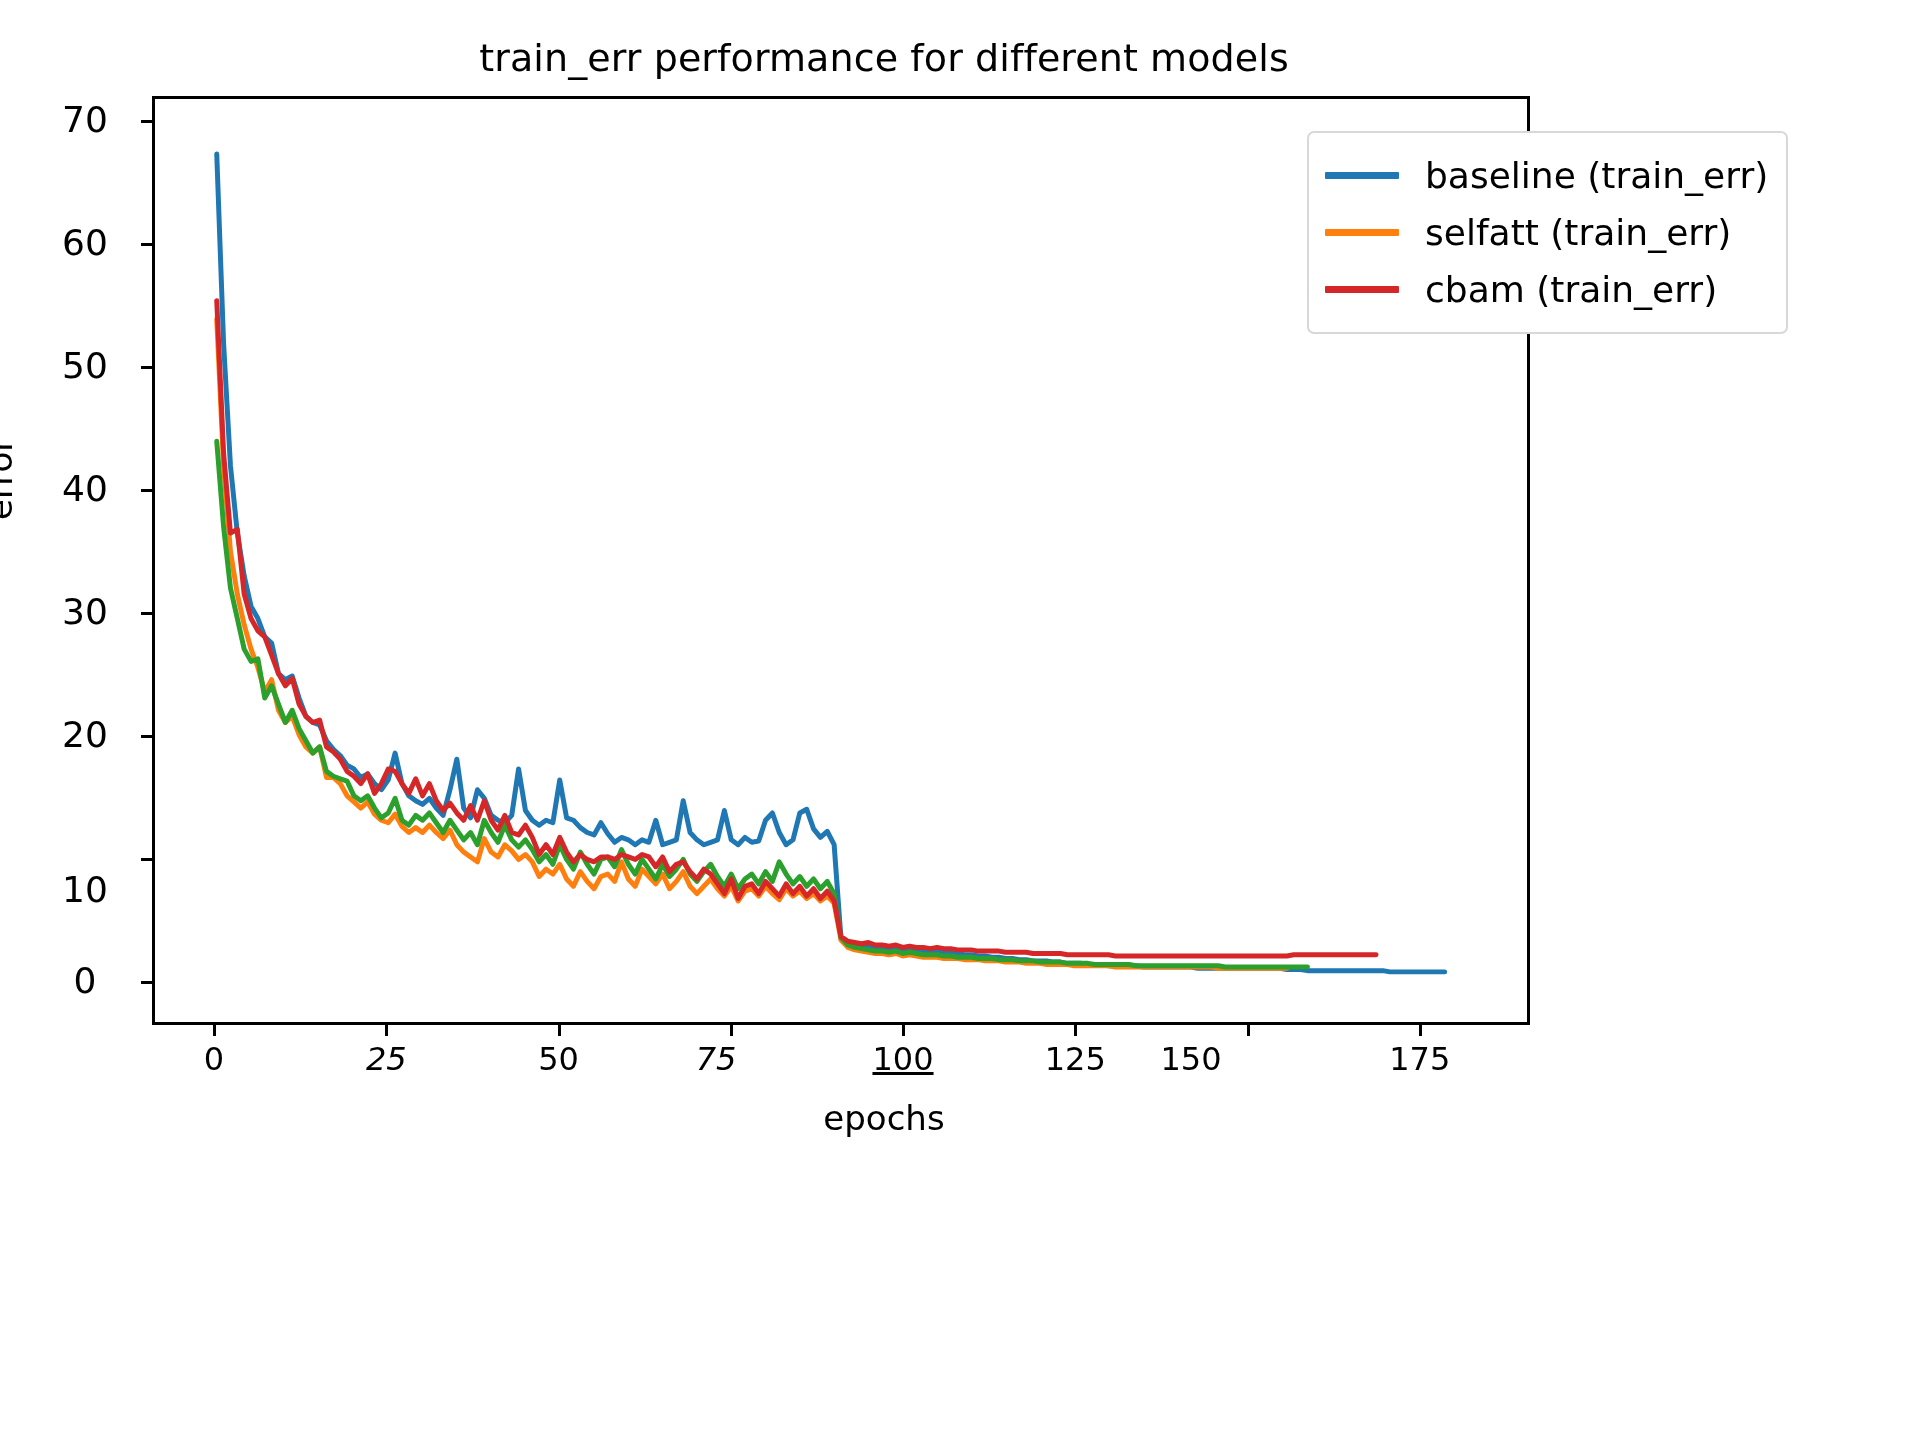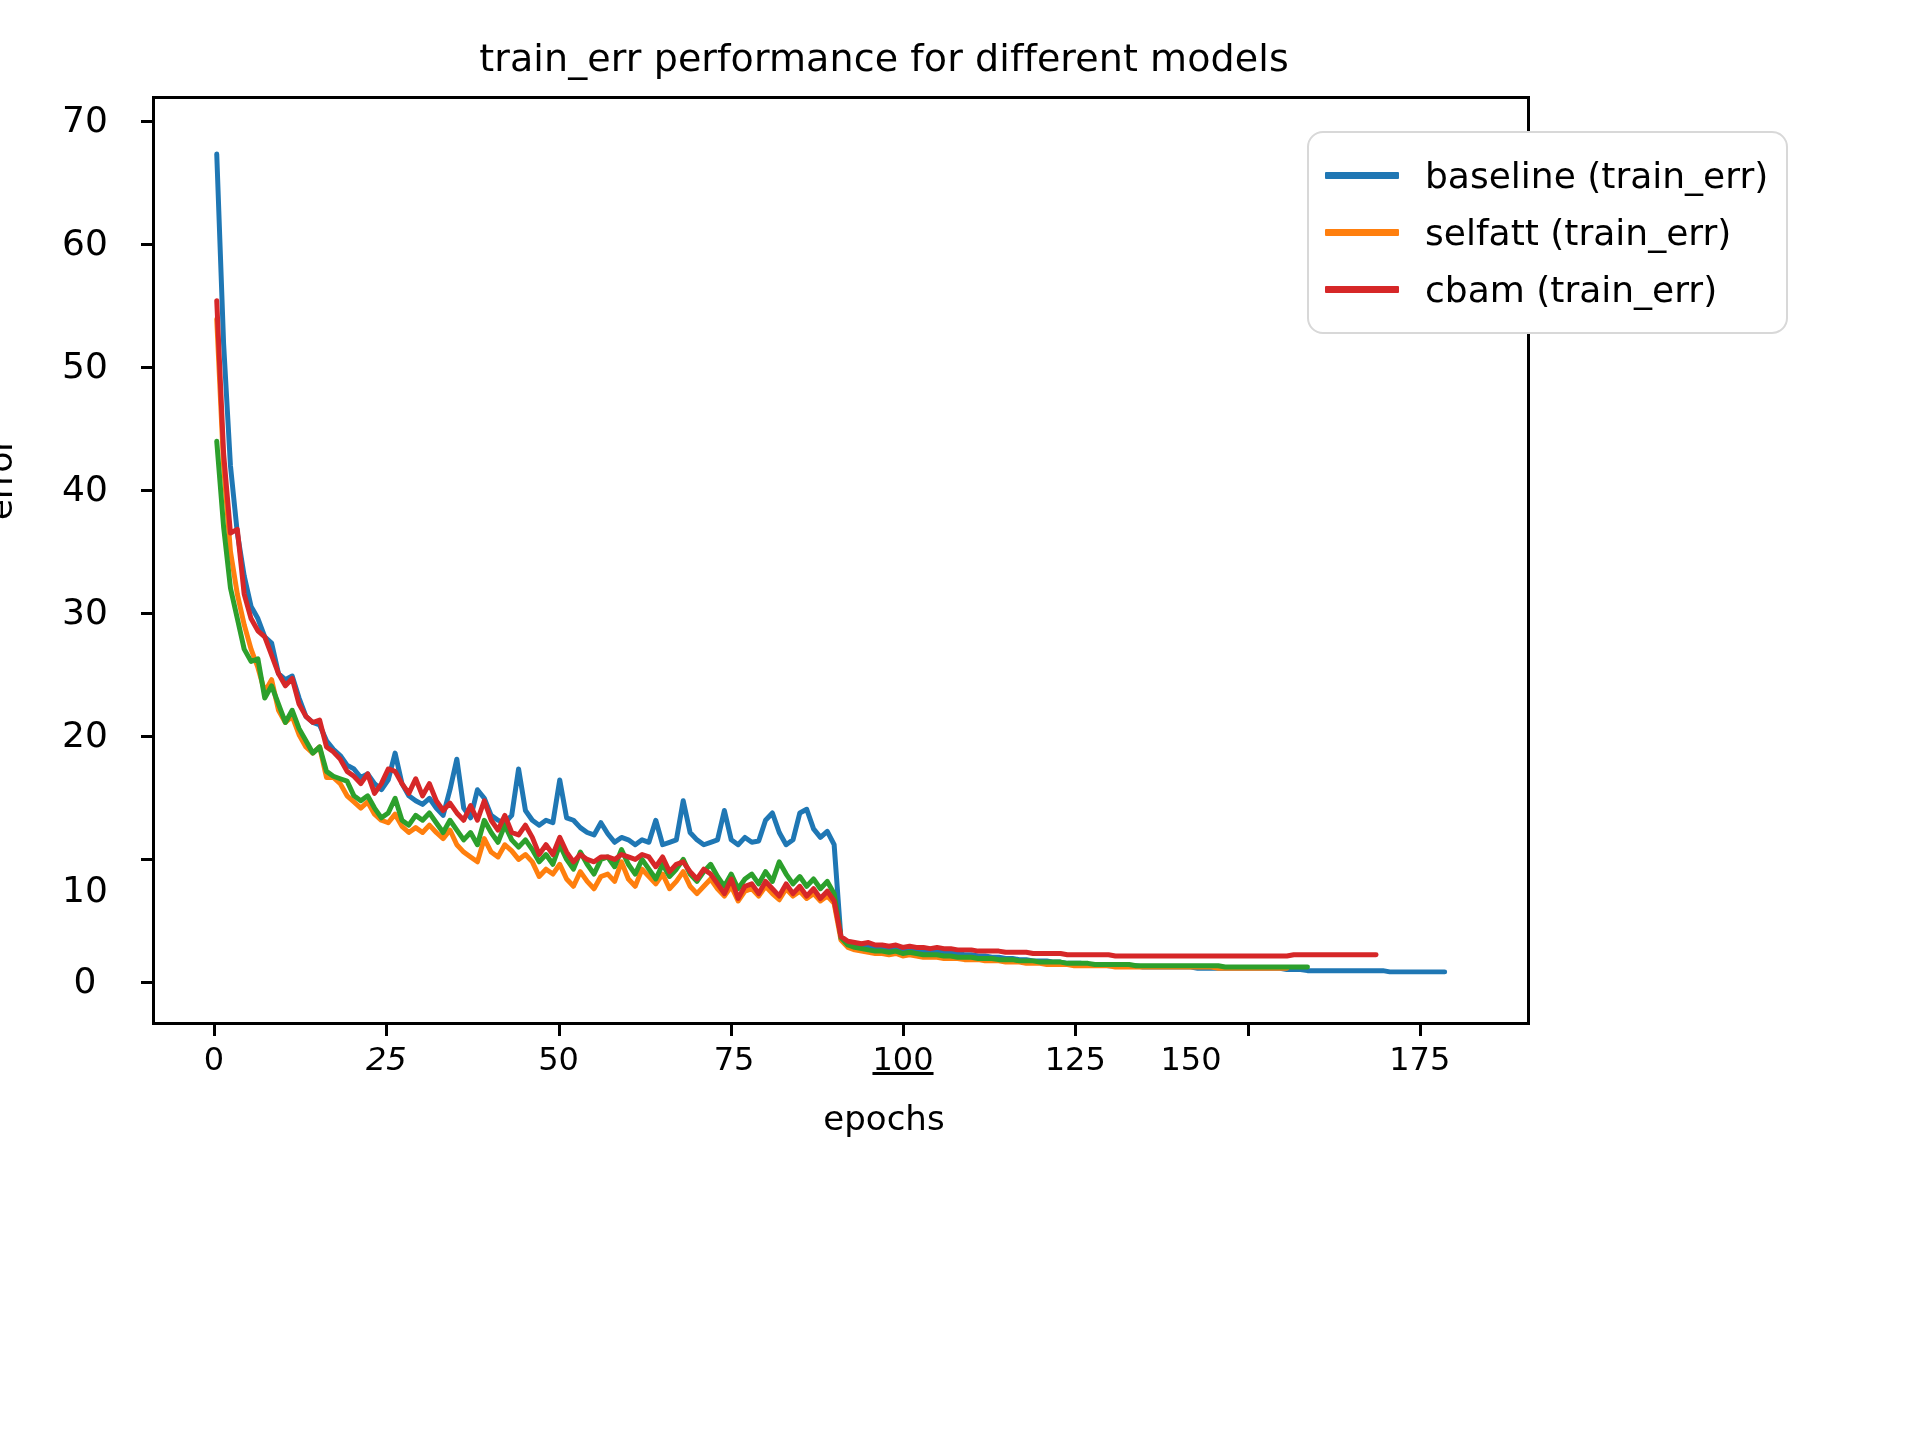--- a/index.html
+++ b/index.html
@@ -42,21 +42,21 @@
   .xtick-mark{position:absolute;top:1025px;width:3px;height:11px;background:#000;}
   #xlabel{
     position:absolute;left:0;top:1098px;width:1920px;text-align:center;
     font-size:34px;color:#000;
   }
   #xlabel{left:-76px;}
 
   
   #legend{
     position:absolute;left:1307px;top:131px;
-    border:2px solid #d8d8d8;border-radius:16px;background:#fff;
+    border:2px solid #d8d8d8;border-radius:7px;background:#fff;
     padding:14px 18px 14px 16px;box-sizing:border-box;
   }
   .legend-row{display:flex;align-items:center;height:57px;}
   .legend-swatch{width:74px;height:7px;border-radius:1px;margin-right:26px;flex:0 0 auto;}
   .legend-text{font-size:36px;color:#000;white-space:nowrap;line-height:1;}
 </style>
 </head>
 <body>
 
 <div id="figure">
@@ -92,21 +92,21 @@
       </svg>
   </div>
 
   <div id="xticks">
       <div class="xtick-label" style="left: 214.01px;">0</div>
       <div class="xtick-mark" style="left: 213.01px;"></div>
       <div class="xtick-label" style="left: 386.26px; font-style: italic;">25</div>
       <div class="xtick-mark" style="left: 385.26px;"></div>
       <div class="xtick-label" style="left: 558.51px;">50</div>
       <div class="xtick-mark" style="left: 557.51px;"></div>
-      <div class="xtick-label" style="left: 734px;">75</div>
+      <div class="xtick-label" style="left: 716px; font-style: italic;">75</div>
       <div class="xtick-mark" style="left: 729.76px;"></div>
       <div class="xtick-label" style="left: 903.01px; text-decoration: underline;">100</div>
       <div class="xtick-mark" style="left: 902.01px;"></div>
       <div class="xtick-label" style="left: 1075.26px;">125</div>
       <div class="xtick-mark" style="left: 1074.26px;"></div>
       <div class="xtick-label" style="left: 1191px;">150</div>
       <div class="xtick-mark" style="left: 1246.51px;"></div>
       <div class="xtick-label" style="left: 1419.76px;">175</div>
       <div class="xtick-mark" style="left: 1418.76px;"></div>
     </div>

